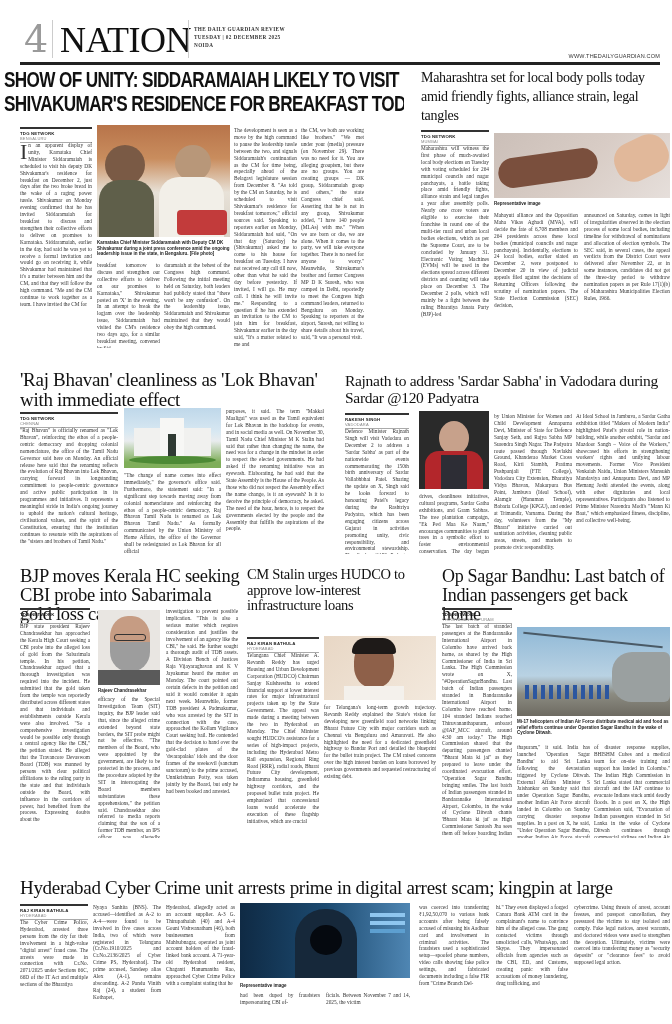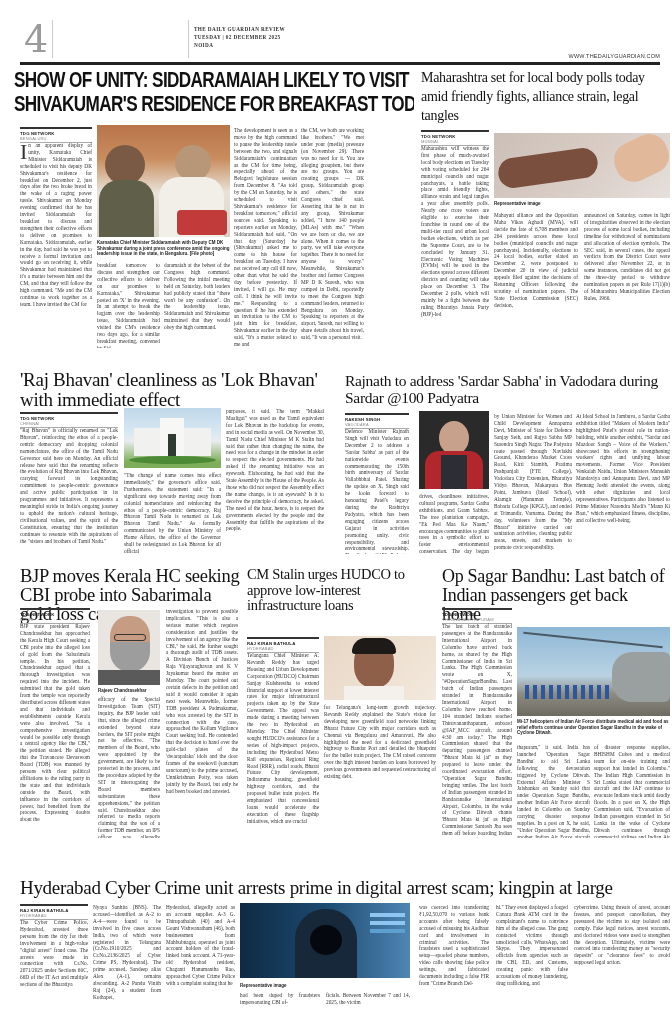--- a/index.html
+++ b/index.html
@@ -21,31 +21,32 @@
 .cap{font-family:"Liberation Sans",sans-serif;font-weight:bold;font-size:4.5px;line-height:5.5px;color:#222}
 .img{overflow:hidden}
 .dropcap{float:left;font-size:22px;line-height:18px;margin-right:1px;margin-top:1px;font-family:"Liberation Serif",serif}
 </style>
 </head>
 <body>
 
 <div class="abs masthead">
   <div class="pgnum">4</div>
   <div class="vline" style="left:32px"></div>
+  <div class="section">NATION</div>
   <div class="vline" style="left:168px"></div>
   <div class="paper-meta">
     <div>THE DAILY GUARDIAN REVIEW</div>
     <div>TUESDAY | 02 DECEMBER 2025</div>
     <div>NOIDA</div>
   </div>
   <div class="site">WWW.THEDAILYGUARDIAN.COM</div>
 </div>
 <div class="abs rule"></div>
 
-<div class="abs" style="left:14px;top:68px;width:400px;height:50px;overflow:hidden">
+<div class="abs" style="left:4px;top:68px;width:400px;height:50px;overflow:hidden">
   <div class="hl-cond">SHOW OF UNITY: SIDDARAMAIAH LIKELY TO VISIT</div>
   <div class="hl-cond">SHIVAKUMAR'S RESIDENCE FOR BREAKFAST TODAY</div>
 </div>
 <div class="abs byline" style="left:20px;top:127px;width:72px">
   <div class="by1">TDG NETWORK</div>
   <div class="by2">BENGALURU</div>
 </div>
 <div class="abs txt" style="left:20px;top:142px;width:72px;height:206px">
   <span class="dropcap">I</span><span>n an apparent display of unity, Karnataka Chief Minister Siddaramaiah is scheduled to visit his deputy DK Shivakumar's residence for breakfast on December 2, just days after the two broke bread in the wake of a raging power tussle. Shivakumar on Monday evening confirmed that he has invited Siddaramaiah for breakfast to discuss and strengthen their collective efforts to deliver on promises to Karnataka. Siddaramaiah, earlier in the day, had said he was yet to receive a formal invitation and would go on receiving it, while Shivakumar had maintained that it's a matter between him and the CM, and that they will follow the high command. "Me and the CM continue to work together as a team. I have invited the CM for</span>
 </div>
@@ -84,21 +85,21 @@
 <div class="abs txt" style="left:20px;top:427px;width:98px;height:127px">"Raj Bhavan" is officially renamed as "Lok Bhavan", reinforcing the ethos of a people-centric democracy and dropping colonial nomenclature, the office of the Tamil Nadu Governor said here on Monday. An official release here said that the renaming reflects the evolution of Raj Bhavan into Lok Bhavan, carrying forward its longstanding commitment to people-centric governance and active public participation in its programmes and initiatives. It represents a meaningful stride in India's ongoing journey to uphold the nation's cultural heritage, civilisational values, and the spirit of the Constitution, ensuring that the institution continues to resonate with the aspirations of the "sisters and brothers of Tamil Nadu."</div>
 <div class="abs img" style="left:124px;top:408px;width:97px;height:60px;background:linear-gradient(180deg,#bfd8ea 0%,#d8e8f2 40%,#e9ecee 55%,#7fae5a 90%)">
   <div style="position:absolute;left:10px;top:20px;width:77px;height:28px;background:#f1f1ef"></div>
   <div style="position:absolute;left:36px;top:10px;width:24px;height:38px;background:#f7f7f5"></div>
   <div style="position:absolute;left:44px;top:26px;width:8px;height:26px;background:#2f3a33"></div>
   <div style="position:absolute;left:5px;top:48px;width:87px;height:8px;border-radius:50%;background:#4d8a35"></div>
 </div>
 <div class="abs txt" style="left:124px;top:472px;width:97px;height:82px">"The change of name comes into effect immediately," the governor's office said. Furthermore, the statement said: "In a significant step towards moving away from colonial nomenclature and reinforcing the ethos of a people-centric democracy, Raj Bhavan Tamil Nadu is renamed as Lok Bhavan Tamil Nadu." As formally communicated by the Union Ministry of Home Affairs, the office of the Governor shall be redesignated as Lok Bhavan for all official</div>
 <div class="abs txt" style="left:226px;top:408px;width:98px;height:146px">purposes, it said. The term "Makkal Maaligai" was used as the Tamil equivalent for Lok Bhavan in the backdrop for events, and in social media as well. On November 30, Tamil Nadu Chief Minister M K Stalin had said that rather than changing the name, the need was for a change in the mindset in order to respect the elected governments. He had asked if the renaming initiative was an eyewash. Elaborating, he had said that the State Assembly is the House of the People. As those who did not respect the Assembly effect the name change, is it an eyewash? Is it to deceive the principle of democracy, he asked. The need of the hour, hence, is to respect the governments elected by the people and the Assembly that fulfills the aspirations of the people.</div>
 
-<div class="abs hl" style="left:345px;top:372px;width:325px;font-size:15.5px;line-height:17px">Rajnath to address 'Sardar Sabha' in Vadodara during Sardar @100 Padyatra</div>
+<div class="abs hl" style="left:345px;top:372px;width:325px;font-size:15.5px;line-height:17px">Rajnath to address 'Sardar Sabha' in Vadodara during Sardar @120 Padyatra</div>
 <div class="abs byline" style="left:345px;top:413px;width:64px">
   <div class="by1">RAKESH SINGH</div>
   <div class="by2">VADODARA</div>
 </div>
 <div class="abs txt" style="left:345px;top:428px;width:64px;height:126px">Defence Minister Rajnath Singh will visit Vadodara on December 2 to address a 'Sardar Sabha' as part of the nationwide events commemorating the 150th birth anniversary of Sardar Vallabhbhai Patel. Sharing the update on X, Singh said he looks forward to honouring Patel's legacy during the Rashtriya Padyatra, which has been engaging citizens across Gujarat in activities promoting unity, civic responsibility, and environmental stewardship. The Sardar @150 Padyatra has now covered 72 kilometres and is in its fifth day in Vadodara city, drawing widespread participation in tree plantation</div>
 <div class="abs img" style="left:419px;top:411px;width:70px;height:78px;background:#2a2a2a">
   <div style="position:absolute;left:20px;top:10px;width:30px;height:34px;border-radius:50%;background:#c7a18b"></div>
   <div style="position:absolute;left:6px;top:40px;width:58px;height:40px;border-radius:14px 14px 0 0;background:#b3262b"></div>
   <div style="position:absolute;left:22px;top:44px;width:26px;height:36px;background:#2d2d35"></div>
 </div>

